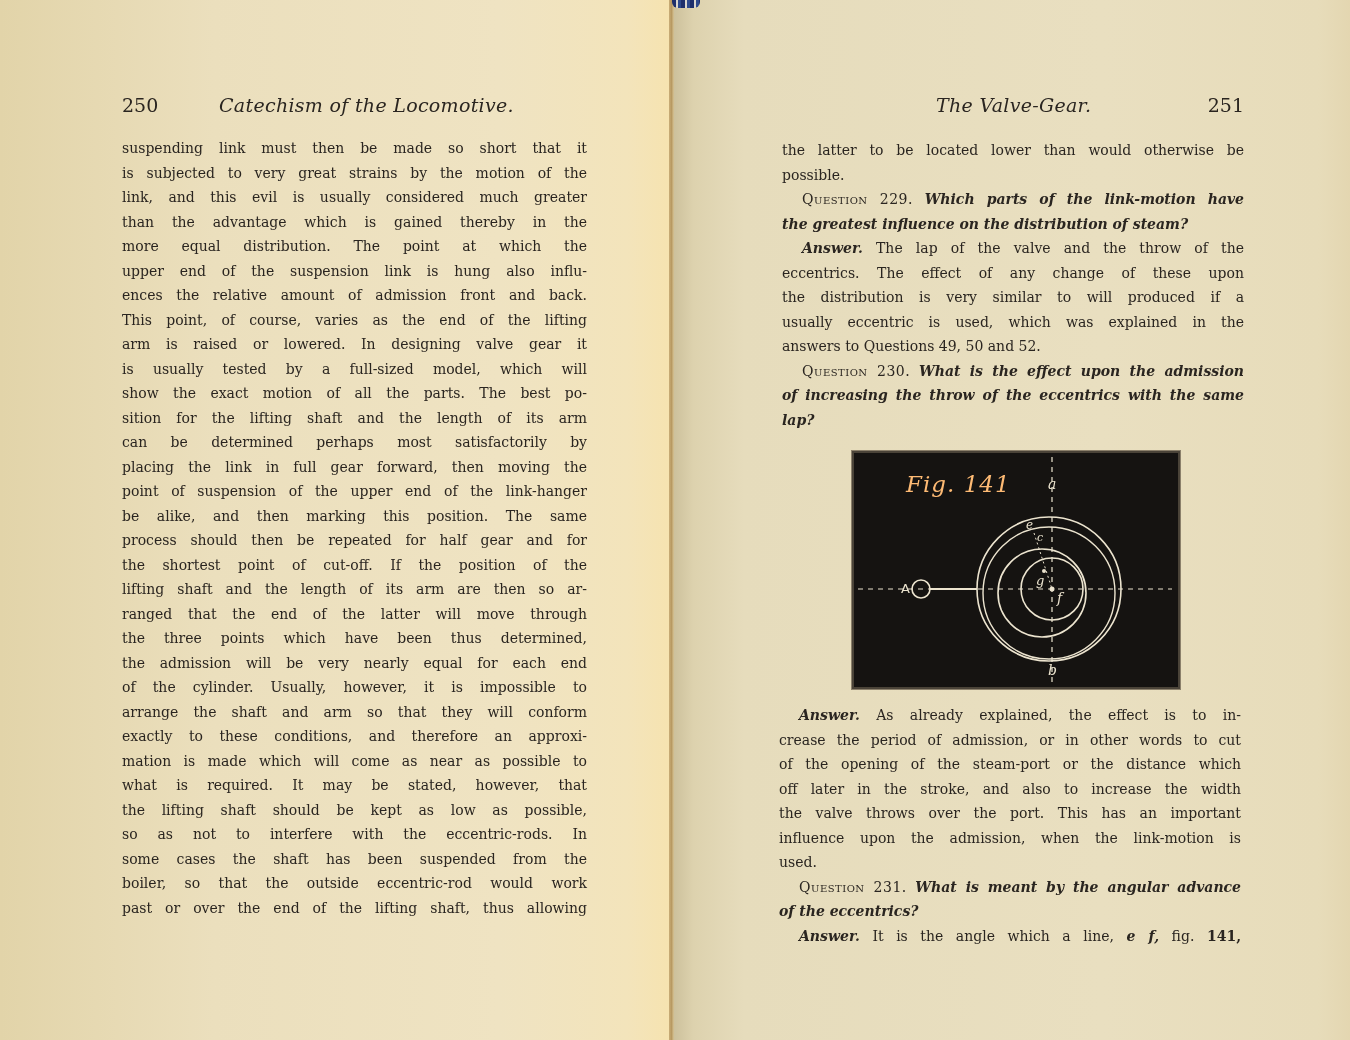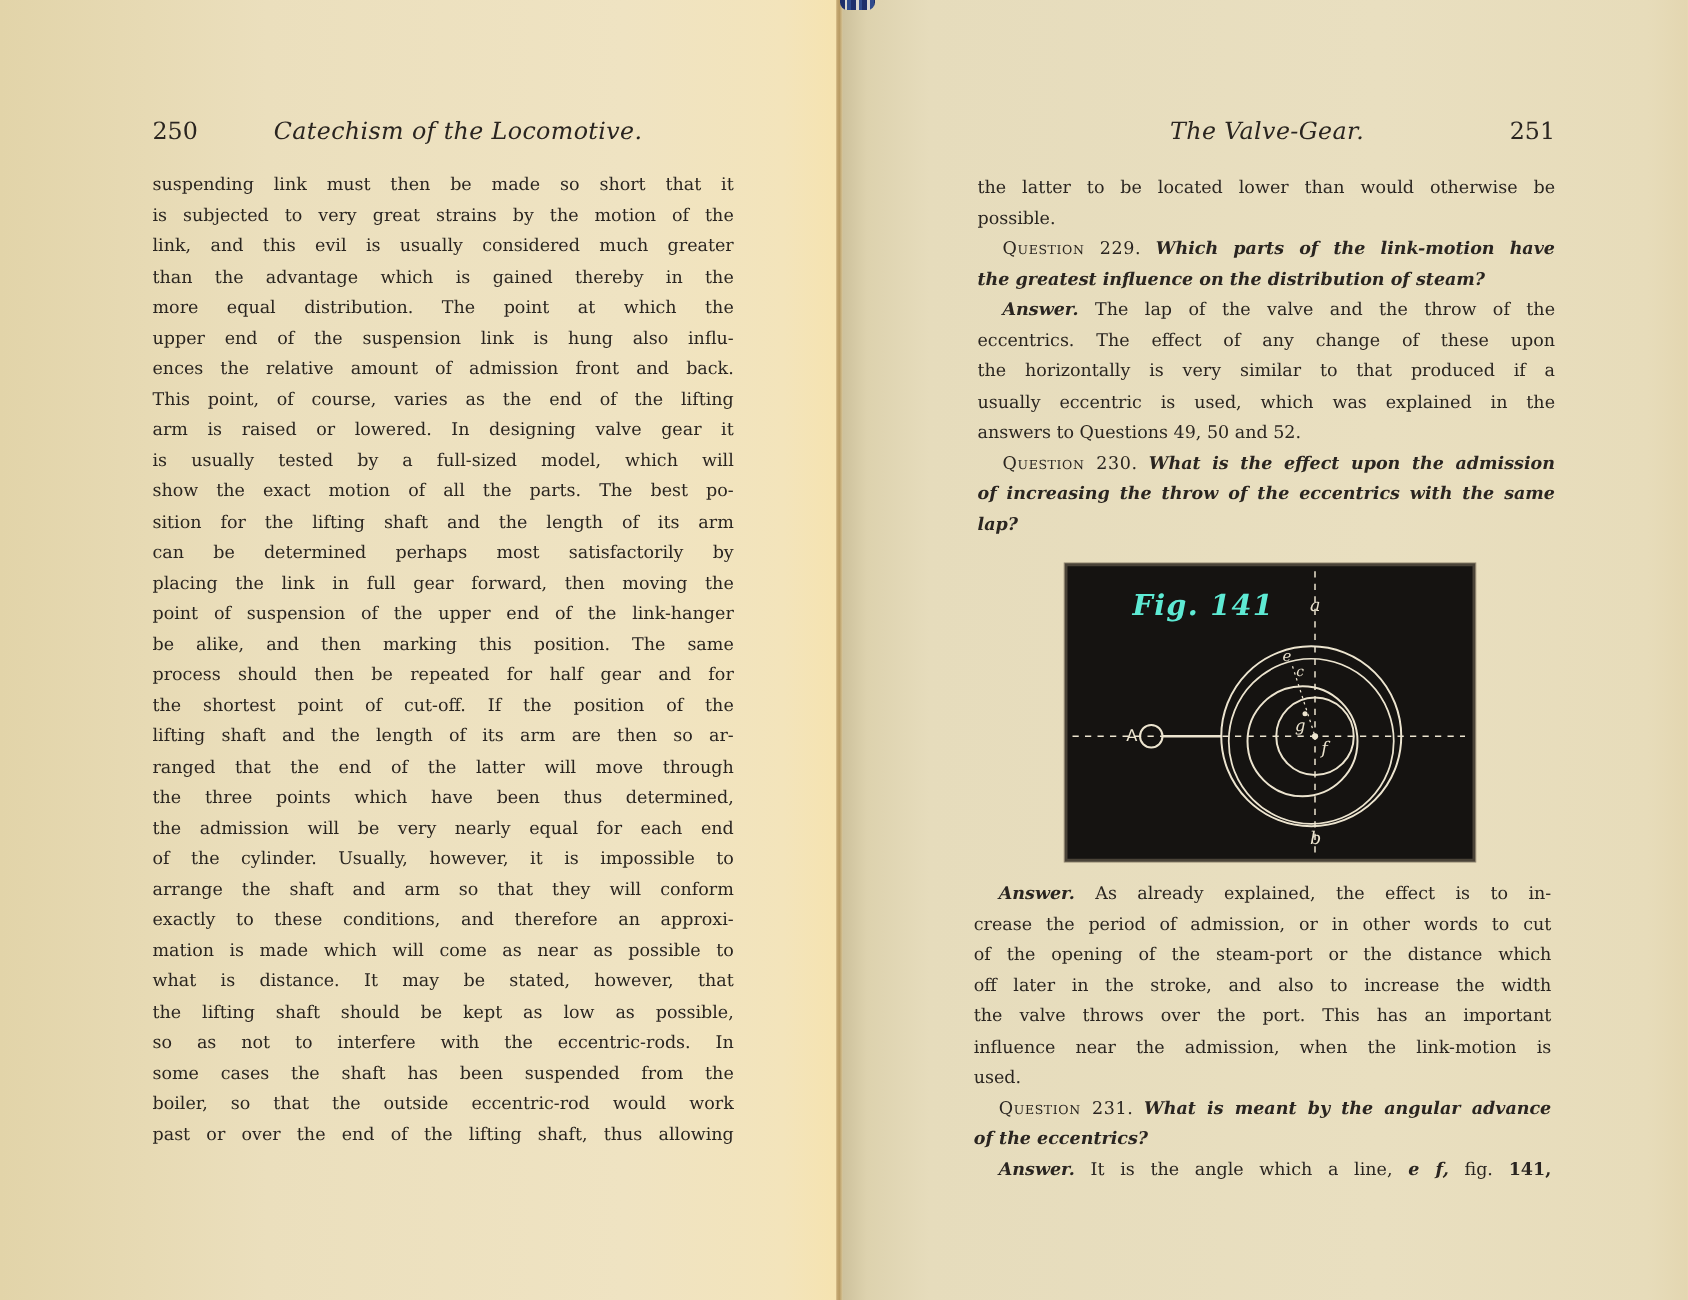--- a/index.html
+++ b/index.html
@@ -60,21 +60,21 @@
 
   .figure {
     position: absolute; left: 852px; top: 451px; width: 324px; height: 234px;
     background: #151311;
     border: 2px solid #4a4338;
     box-shadow: 0 0 0 1px #8b806b;
   }
   .figure svg { display: block; }
   .fig-label {
     position: absolute; left: 52px; top: 18px;
-    font-style: italic; color: #5eead4; font-size: 23px; letter-spacing: 1px; font-weight: bold;
+    font-style: italic; color: #fdba74; font-size: 23px; letter-spacing: 1px;
   }
 </style>
 </head>
 <body>
 
 <div class="spread">
   <div class="page page-left">
     <div class="running-head rh-left">
       <span class="folio">250</span>
       <span class="rh-title">Catechism of the Locomotive.</span>
@@ -99,21 +99,21 @@
       <span class="line">process should then be repeated for half gear and for</span>
       <span class="line">the shortest point of cut-off.  If the position of the</span>
       <span class="line">lifting shaft and the length of its arm are then so ar-</span>
       <span class="line">ranged that the end of the latter will move through</span>
       <span class="line">the three points which have been thus determined,</span>
       <span class="line">the admission will be very nearly equal for each end</span>
       <span class="line">of the cylinder.  Usually, however, it is impossible to</span>
       <span class="line">arrange the shaft and arm so that they will conform</span>
       <span class="line">exactly to these conditions, and therefore an approxi-</span>
       <span class="line">mation is made which will come as near as possible to</span>
-      <span class="line">what is distance.  It may be stated, however, that</span>
+      <span class="line">what is required.  It may be stated, however, that</span>
       <span class="line">the lifting shaft should be kept as low as possible,</span>
       <span class="line">so as not to interfere with the eccentric-rods.  In</span>
       <span class="line">some cases the shaft has been suspended from the</span>
       <span class="line">boiler, so that the outside eccentric-rod would work</span>
       <span class="line">past or over the end of the lifting shaft, thus allowing</span>
     </div>
   </div>
 
   <div class="page page-right">
   </div>
@@ -127,21 +127,21 @@
   </div>
 
   <div class="body-text right-body">
     <span class="line">the latter to be located lower than would otherwise be</span>
     <span class="line last">possible.</span>
 
     <span class="line indent"><span class="sc">Question 229.</span> <span class="itb">Which parts of the link-motion have</span></span>
     <span class="line last"><span class="itb">the greatest influence on the distribution of steam?</span></span>
     <span class="line indent"><span class="itb">Answer.</span> <span>The lap of the valve and the throw of the</span></span>
     <span class="line">eccentrics.  The effect of any change of these upon</span>
-    <span class="line">the horizontally is very similar to that produced if a</span>
+    <span class="line">the distribution is very similar to will produced if a</span>
     <span class="line">usually eccentric is used, which was explained in the</span>
     <span class="line last">answers to Questions 49, 50 and 52.</span>
 
     <span class="line indent"><span class="sc">Question 230.</span> <span class="itb">What is the effect upon the admission</span></span>
     <span class="line"><span class="itb">of increasing the throw of the eccentrics with the same</span></span>
     <span class="line last"><span class="itb">lap?</span></span>
   </div>
 
   <div class="figure">
     <svg width="324" height="234" viewBox="0 0 324 234">
@@ -170,19 +170,19 @@
     </svg>
     <div class="fig-label">Fig. 141</div>
   </div>
 
   <div class="body-text right-body" style="top: 703px; left: 779px; width: 462px;">
     <span class="line indent"><span class="itb">Answer.</span> <span>As already explained, the effect is to in-</span></span>
     <span class="line">crease the period of admission, or in other words to cut</span>
     <span class="line">of the opening of the steam-port or the distance which</span>
     <span class="line">off later in the stroke, and also to increase the width</span>
     <span class="line">the valve throws over the port.  This has an important</span>
-    <span class="line">influence near the admission, when the link-motion is</span>
+    <span class="line">influence upon the admission, when the link-motion is</span>
     <span class="line last">used.</span>
     <span class="line indent"><span class="sc">Question 231.</span> <span class="itb">What is meant by the angular advance</span></span>
     <span class="line last"><span class="itb">of the eccentrics?</span></span>
     <span class="line indent"><span class="itb">Answer.</span> <span>It is the angle which a line, </span><span class="itb">e f,</span><span> fig. </span><span class="b">141,</span></span>
   </div>
 </div>
 
 </body></html>

